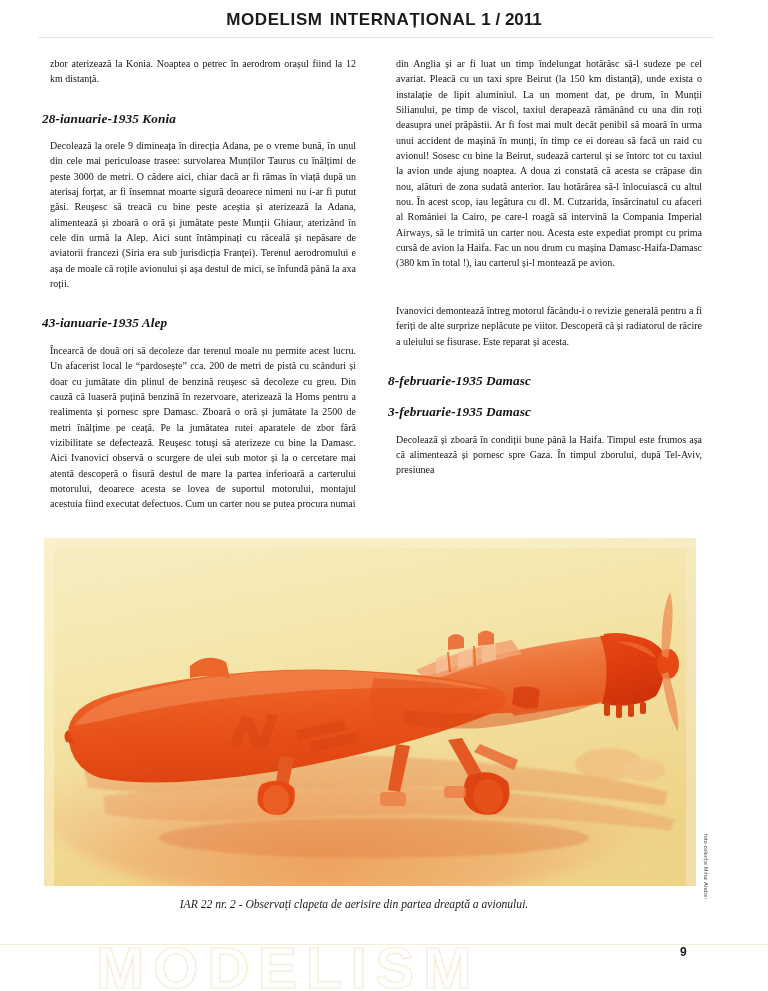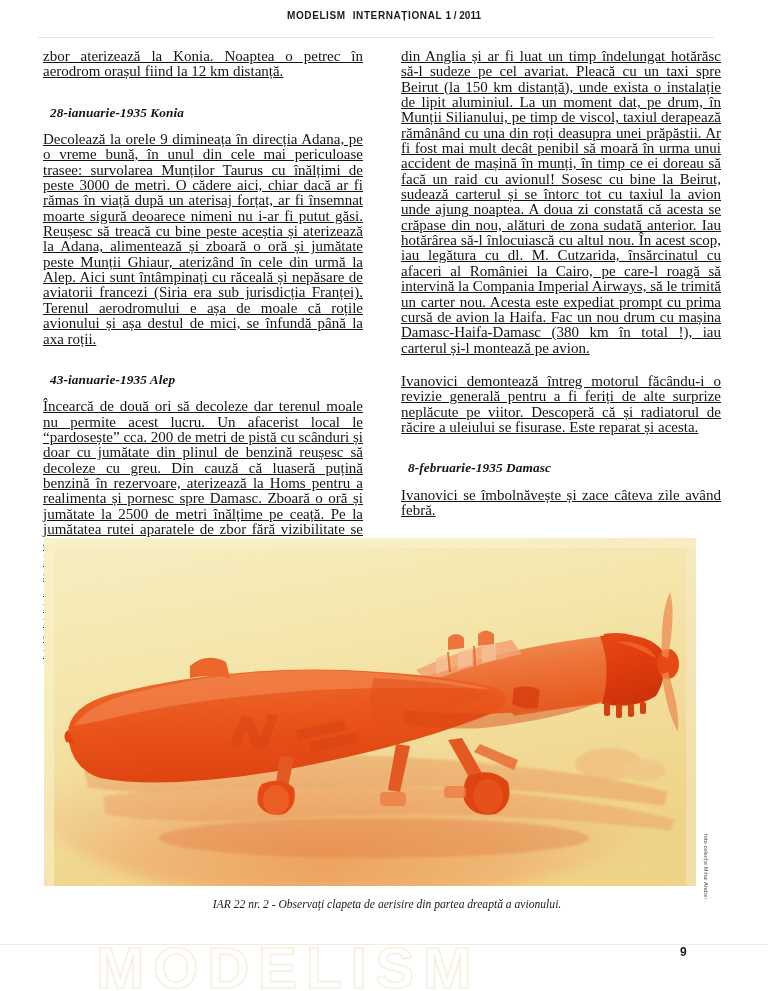--- a/index.html
+++ b/index.html
@@ -18,21 +18,21 @@
 
   
   .running-head {
     position: absolute;
     top: 10px;
     left: 0;
     width: 768px;
     text-align: center;
     font-family: "Liberation Sans", sans-serif;
     font-weight: bold;
-    font-size: 10px;
+    font-size: 17px;
     letter-spacing: 0.6px;
     color: #1a1a1a;
     white-space: nowrap;
   }
   .running-head .rh-sep { display: inline-block; width: 7px; }
   .running-head .rh-issue { font-weight: bold; letter-spacing: 0px; }
 
   .head-rule {
     position: absolute;
     top: 37px;
@@ -49,34 +49,33 @@
     left: 38px;
     width: 676px;
     height: 490px;
   }
   .col {
     position: absolute;
     top: 0;
     width: 330px;
   }
   .col-left  { left: 0; }
-  .col-right { left: 358px; }
+  .col-right { left: 346px; }
 
   .col p {
-    margin: 5px;
-    font-size: 15px;
+    margin: 12px;
+    font-size: 10px;
     line-height: 15.35px;
     text-align: justify;
     text-justify: inter-word;
     hyphens: none;
-    text-decoration: underline;
   }
 
   .subhead {
-    margin: 12px;
+    margin: 4px;
     font-size: 13.3px;
     line-height: 15.35px;
     font-weight: bold;
     font-style: italic;
     letter-spacing: 0.1px;
   }
   .spacer-sm { height: 8px; }
 
   
   .photo-wrap {
@@ -105,21 +104,21 @@
     font-family: "Liberation Sans", sans-serif;
     font-size: 5.6px;
     letter-spacing: 0.1px;
     color: #4a4a4a;
     white-space: nowrap;
     line-height: 11px;
   }
 
   .caption {
     position: absolute;
-    left: 61px;
+    left: 28px;
     top: 898px;
     width: 652px;
     text-align: center;
     font-style: italic;
     font-size: 11.6px;
     color: #1a1a1a;
   }
 
   
   .footer-rule {
@@ -175,23 +174,23 @@
     <div class="subhead">43-ianuarie-1935  Alep</div>
     <p>Încearcă de două ori să decoleze dar terenul moale nu permite acest lucru. Un afacerist local le “pardosește” cca. 200 de metri de pistă cu scânduri și doar cu jumătate din plinul de benzină reușesc să decoleze cu greu. Din cauză că luaseră puțină benzină în rezervoare, aterizează la Homs pentru a realimenta și pornesc spre Damasc. Zboară o oră și jumătate la 2500 de metri înălțime pe ceață. Pe la jumătatea rutei aparatele de zbor fără vizibilitate se defectează. Reușesc totuși să aterizeze cu bine la Damasc. Aici Ivanovici observă o scurgere de ulei sub motor și la o cercetare mai atentă descoperă o fisură destul de mare la partea inferioară a carterului motorului, deoarece acesta se lovea de suportul motorului, montajul acestuia fiind executat defectuos. Cum un carter nou se putea procura numai</p>
   </div>
 
   <div class="col col-right">
     <p>din Anglia și ar fi luat un timp îndelungat hotărăsc să-l sudeze pe cel avariat. Pleacă cu un taxi spre Beirut (la 150 km distanță), unde exista o instalație de lipit aluminiul. La un moment dat, pe drum, în Munții Silianului, pe timp de viscol, taxiul derapează rămânând cu una din roți deasupra unei prăpăstii. Ar fi fost mai mult decât penibil să moară în urma unui accident de mașină în munți, în timp ce ei doreau să facă un raid cu avionul! Sosesc cu bine la Beirut, sudează carterul și se întorc tot cu taxiul la avion unde ajung noaptea. A doua zi constată că acesta se crăpase din nou, alături de zona sudată anterior. Iau hotărârea să-l înlocuiască cu altul nou. În acest scop, iau legătura cu dl. M. Cutzarida, însărcinatul cu afaceri al României la Cairo, pe care-l roagă să intervină la Compania Imperial Airways, să le trimită un carter nou. Acesta este expediat prompt cu prima cursă de avion la Haifa. Fac un nou drum cu mașina Damasc-Haifa-Damasc (380 km în total !), iau carterul și-l montează pe avion.</p>
     <div class="spacer-sm"></div>
     <p>Ivanovici demontează întreg motorul făcându-i o revizie generală pentru a fi feriți de alte surprize neplăcute pe viitor. Descoperă că și radiatorul de răcire a uleiului se fisurase. Este reparat și acesta.</p>
     <div class="spacer-sm"></div>
     <div class="subhead">8-februarie-1935  Damasc</div>
-    <p>Ivanovici se îmbolnăvește și zace câteva zile având febră.</p>
     <div class="spacer-sm"></div>
     <div class="subhead">3-februarie-1935  Damasc</div>
+    <p>Decolează și zboară în condiții bune până la Haifa. Timpul este frumos așa că alimentează și pornesc spre Gaza. În timpul zborului, după Tel-Aviv, presiunea</p>
   </div>
 
 </div>
 
 <div class="photo-wrap">
   <div class="photo">
     <svg viewBox="0 0 652 348" preserveAspectRatio="none">
       <defs>
         <linearGradient id="paperGrad" x1="0" y1="0" x2="0.35" y2="1">
           <stop offset="0%" stop-color="#f9f0c4"></stop>

